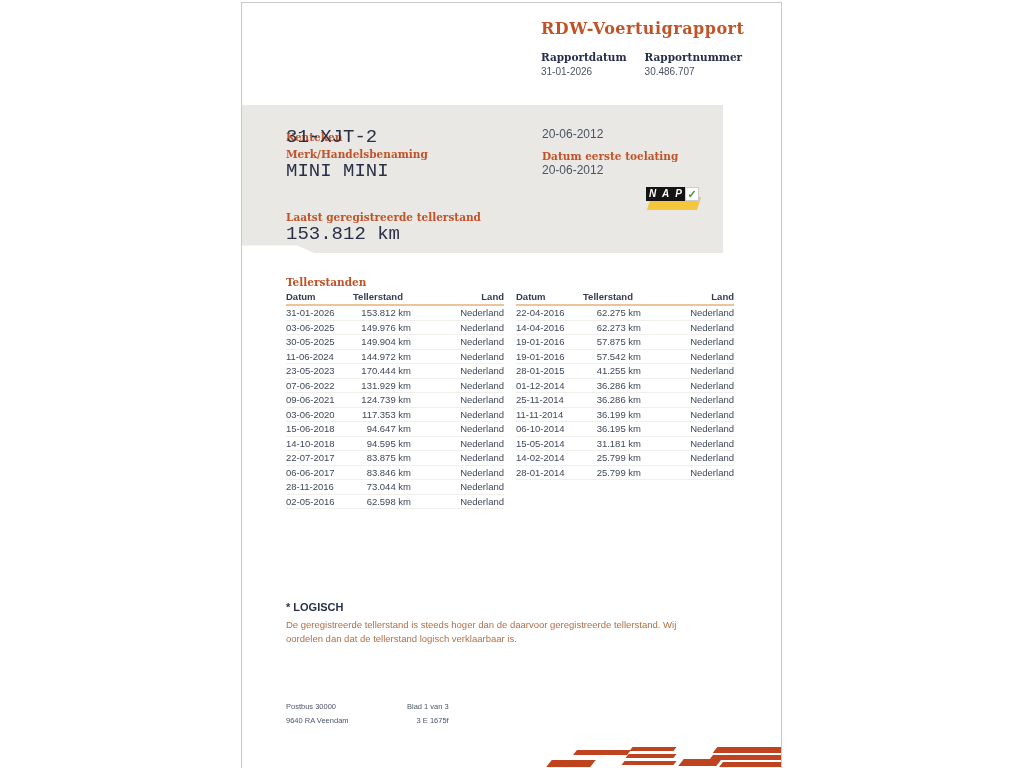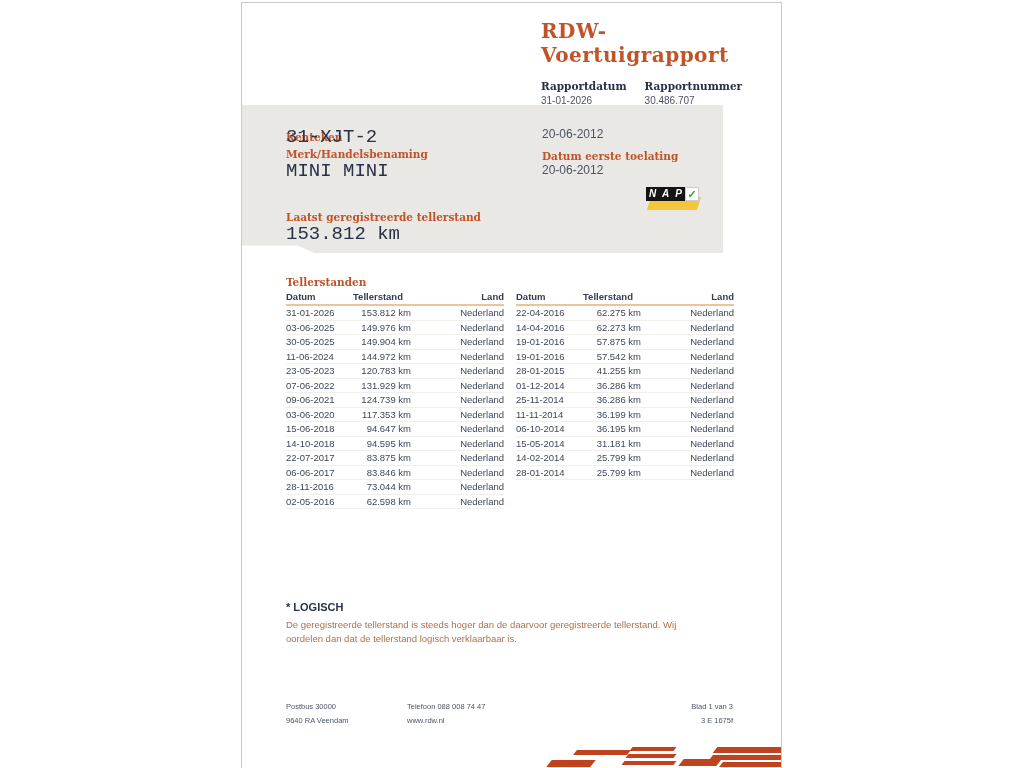--- a/index.html
+++ b/index.html
@@ -6,21 +6,21 @@
   html, body { width: 1024px; height: 768px; overflow: hidden; background: #ffffff;
     font-family: "Liberation Sans", sans-serif; }
   .page { position: absolute; left: 241px; top: 2px; width: 541px; height: 780px;
     background: #ffffff; border: 1px solid #c9c9c9; overflow: hidden; }
 
   
   .brand { position: absolute; left: 22px; top: 26px; display: flex; align-items: center; }
   .brand-word { font-family: "DejaVu Serif", serif; font-size: 27px; color: #22305a;
     letter-spacing: 2px; margin-left: 8px; margin-top: 2px; }
   .report-head { position: absolute; left: 299px; top: 16px; }
-  .report-title { font-family: "DejaVu Serif", serif; font-weight: bold; font-size: 20px;
+  .report-title { font-family: "DejaVu Serif", serif; font-weight: bold; font-size: 16px;
     color: #c05327; letter-spacing: 0.5px; }
   .report-meta { display: flex; margin-top: 13px; }
   .meta-col { margin-right: 18px; }
   .meta-label { font-family: "DejaVu Serif", serif; font-weight: bold; font-size: 10.5px;
     color: #27304c; }
   .meta-value { font-size: 10px; color: #4a5264; margin-top: 3px; }
 
   
   .panel { position: absolute; left: 0; top: 102px; width: 481px; height: 148px;
     background: #e9e8e5;
@@ -147,21 +147,21 @@
           <span class="cell c-km">149.904 km</span>
           <span class="cell c-land">Nederland</span>
         </div>
         <div class="trow">
           <span class="cell c-datum">11-06-2024</span>
           <span class="cell c-km">144.972 km</span>
           <span class="cell c-land">Nederland</span>
         </div>
         <div class="trow">
           <span class="cell c-datum">23-05-2023</span>
-          <span class="cell c-km">120.783 km</span>
+          <span class="cell c-km">170.444 km</span>
           <span class="cell c-land">Nederland</span>
         </div>
         <div class="trow">
           <span class="cell c-datum">07-06-2022</span>
           <span class="cell c-km">131.929 km</span>
           <span class="cell c-land">Nederland</span>
         </div>
         <div class="trow">
           <span class="cell c-datum">09-06-2021</span>
           <span class="cell c-km">124.739 km</span>
@@ -277,24 +277,20 @@
 
   <div class="footnote">
     <div class="footnote-title">* LOGISCH</div>
     <div class="footnote-text">De geregistreerde tellerstand is steeds hoger dan de daarvoor geregistreerde tellerstand. Wij oordelen dan dat de tellerstand logisch verklaarbaar is.</div>
   </div>
 
   <div class="footer">
     <div class="f-col f-col1">
       <div>Postbus 30000</div>
       <div>9640 RA Veendam</div>
-    </div>
-    <div class="f-col f-col2">
-      <div>Telefoon 088 008 74 47</div>
-      <div>www.rdw.nl</div>
     </div>
     <div class="f-col f-col3">
       <div>Blad 1 van 3</div>
       <div>3 E 1675f</div>
     </div>
   </div>
 
   <div class="deco">
     <div class="bar b1"></div>
     <div class="bar b2"></div>

